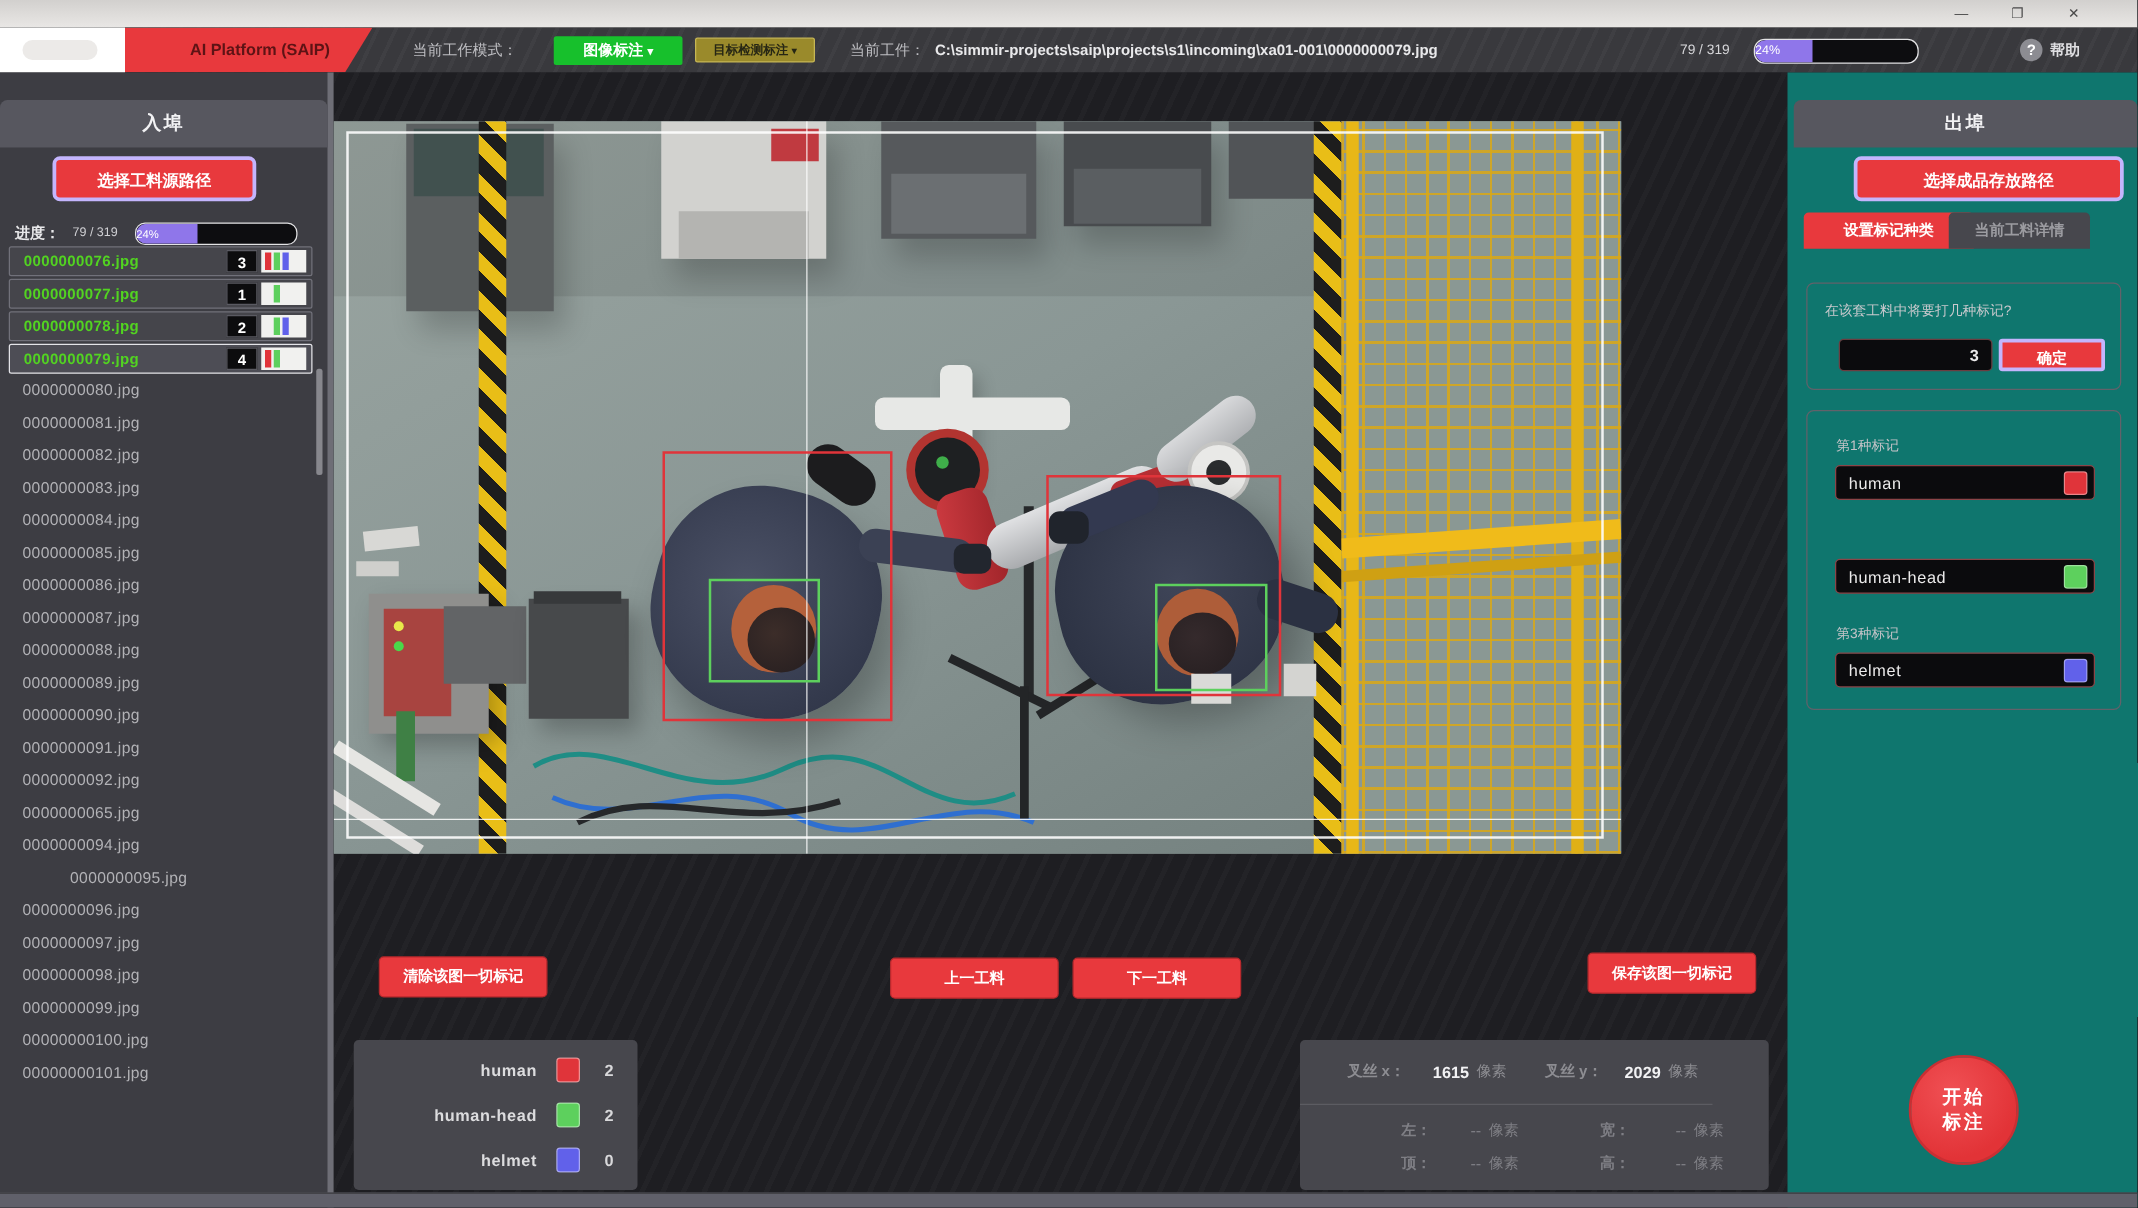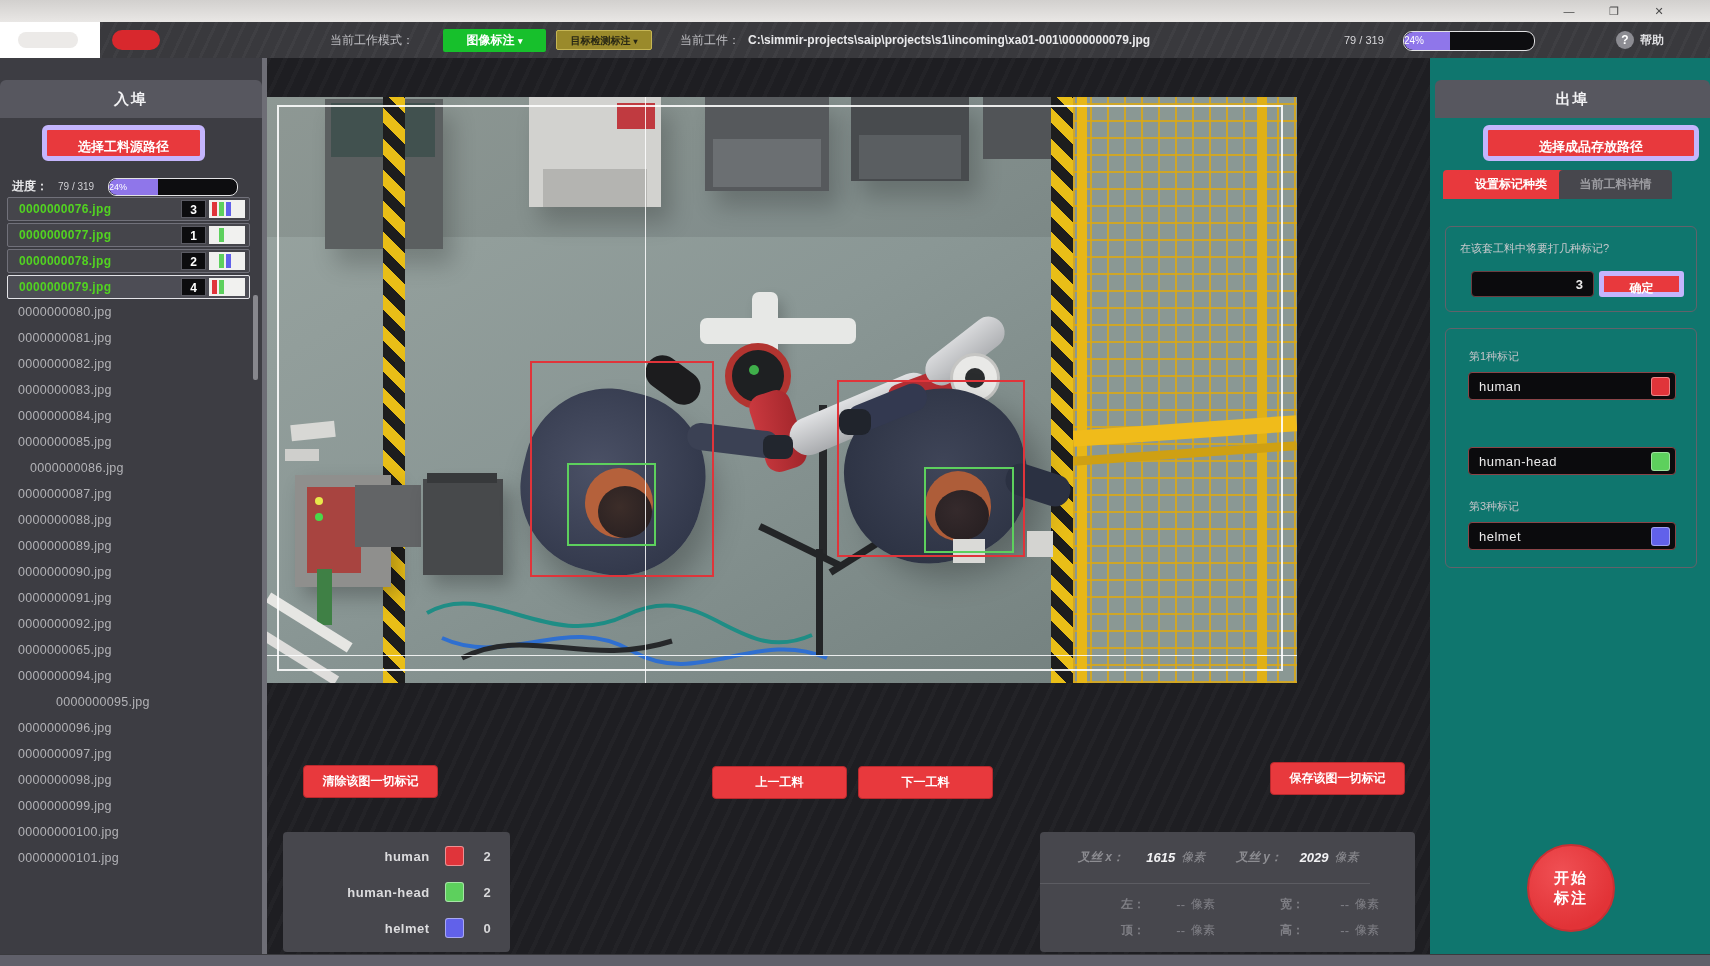--- a/index.html
+++ b/index.html
@@ -38,21 +38,21 @@
   .help-circle{left:1616px;top:9px;width:18px;height:18px;border-radius:50%;background:#8c8c92;
     color:#fff;font-size:12px;font-weight:bold;text-align:center;line-height:18px;}
   .help-label{left:1640px;top:0;color:#dedee1;font-size:12px;font-weight:bold;line-height:36px;}
 
   
   .sidebar-left{left:0;top:58px;width:267px;height:908px;background:#3d3d43;
     border-right:5px solid #6e6e76;box-sizing:border-box;}
   .sidebar-right{left:1430px;top:58px;width:280px;height:908px;background:#0f766e;}
   .side-head{background:#57575f;border-radius:6px 6px 0 0;color:#f2f2f4;
     font-weight:bold;font-size:15px;text-align:center;line-height:38px;letter-spacing:2px;}
-  .btn-red{background:#e8393d;border:5px solid #c4b5fd;border-radius:6px;color:#fff;
+  .btn-red{background:#e8393d;border:3px solid #c4b5fd;border-radius:6px;color:#fff;
     font-weight:bold;font-size:13px;text-align:center;box-sizing:border-box;}
   .prog-label{color:#e8e8ea;font-size:12px;font-weight:bold;}
   .prog-nums{color:#cfcfd3;font-size:10px;}
 
   .frow{position:absolute;left:7px;width:243px;height:24px;background:#45454b;
     border:1px solid #71717a;border-radius:2px;display:flex;align-items:center;box-sizing:border-box;}
   .frow.sel{border-color:#e4e4e8;background:#4d4d55;}
   .fname{flex:1;color:#52d321;font-weight:bold;font-size:12px;padding-left:11px;letter-spacing:.3px;}
   .fcount{width:25px;height:18px;background:#0c0c0e;border:1px solid #5a5a62;color:#fff;
     font-weight:bold;font-size:12px;text-align:center;line-height:18px;margin-right:3px;box-sizing:border-box;}
@@ -106,20 +106,21 @@
   <div class="abs wbtn" style="left:1554px;">—</div>
   <div class="abs wbtn" style="left:1599px;">❐</div>
   <div class="abs wbtn" style="left:1644px;">✕</div>
 </div>
 
 <div class="abs appheader">
   <div class="abs logo-white">
     <div class="abs logo-mark"></div>
   </div>
   <div class="abs brand-oval"></div>
+  <div class="abs brand">AI Platform (SAIP)</div>
   <div class="abs hlabel" style="left:330px;">当前工作模式：</div>
   <div class="abs btn-green">
     <span>图像标注</span>
     <span style="font-size:9px;">▾</span>
   </div>
   <div class="abs btn-olive">
     <span>目标检测标注</span>
     <span style="font-size:8px;">▾</span>
   </div>
   <div class="abs hlabel" style="left:680px;">当前工件：</div>
@@ -174,21 +175,21 @@
           <span class="fbar" style="left: 3px; background: rgb(224, 52, 58);"></span>
           <span class="fbar" style="left: 10px; background: rgb(93, 208, 93);"></span>
         </span>
       </div>
       <div class="fplain" style="top: 247px;">0000000080.jpg</div>
       <div class="fplain" style="top: 273px;">0000000081.jpg</div>
       <div class="fplain" style="top: 299px;">0000000082.jpg</div>
       <div class="fplain" style="top: 325px;">0000000083.jpg</div>
       <div class="fplain" style="top: 351px;">0000000084.jpg</div>
       <div class="fplain" style="top: 377px;">0000000085.jpg</div>
-      <div class="fplain" style="top: 403px; margin-left: 12px;">0000000086.jpg</div>
+      <div class="fplain" style="top: 403px;">0000000086.jpg</div>
       <div class="fplain" style="top: 429px;">0000000087.jpg</div>
       <div class="fplain" style="top: 455px;">0000000088.jpg</div>
       <div class="fplain" style="top: 481px;">0000000089.jpg</div>
       <div class="fplain" style="top: 507px;">0000000090.jpg</div>
       <div class="fplain" style="top: 533px;">0000000091.jpg</div>
       <div class="fplain" style="top: 559px;">0000000092.jpg</div>
       <div class="fplain" style="top: 585px;">0000000065.jpg</div>
       <div class="fplain" style="top: 611px;">0000000094.jpg</div>
       <div class="fplain" style="top: 637px; margin-left: 38px;">0000000095.jpg</div>
       <div class="fplain" style="top: 663px;">0000000096.jpg</div>
@@ -309,21 +310,21 @@
         <span class="lg-count">2</span>
       </div>
       <div class="lg-row">
         <span class="lg-label">helmet</span>
         <span class="lg-swatch" style="background: rgb(97, 97, 234);"></span>
         <span class="lg-count">0</span>
       </div>
     </div>
 
   <div class="abs panel" style="left:773px;top:774px;width:375px;height:120px;box-sizing:border-box;">
-    <div style="position:absolute;left:0;top:0;width:330px;height:52px;border-bottom:1px solid #5c5c62;display:flex;align-items:center;box-sizing:border-box;font-style:italic;">
+    <div style="position:absolute;left:0;top:0;width:330px;height:52px;border-bottom:1px solid #5c5c62;display:flex;align-items:center;box-sizing:border-box;">
       <span class="co-label" style="width:90px;text-align:right;">叉丝 x：</span>
       <span class="co-val" style="width:55px;text-align:right;">1615</span>
       <span class="co-unit" style="width:38px;padding-left:6px;">像素</span>
       <span class="co-label" style="width:70px;text-align:right;">叉丝 y：</span>
       <span class="co-val" style="width:50px;text-align:right;">2029</span>
       <span class="co-unit" style="width:38px;padding-left:6px;">像素</span>
     </div>
     <div style="position:absolute;left:0;top:60px;width:375px;height:24px;display:flex;align-items:center;">
       <span class="co-label co-dim" style="width:105px;text-align:right;">左：</span>
       <span class="co-val co-dim" style="width:40px;text-align:right;font-weight:normal;">--</span>

